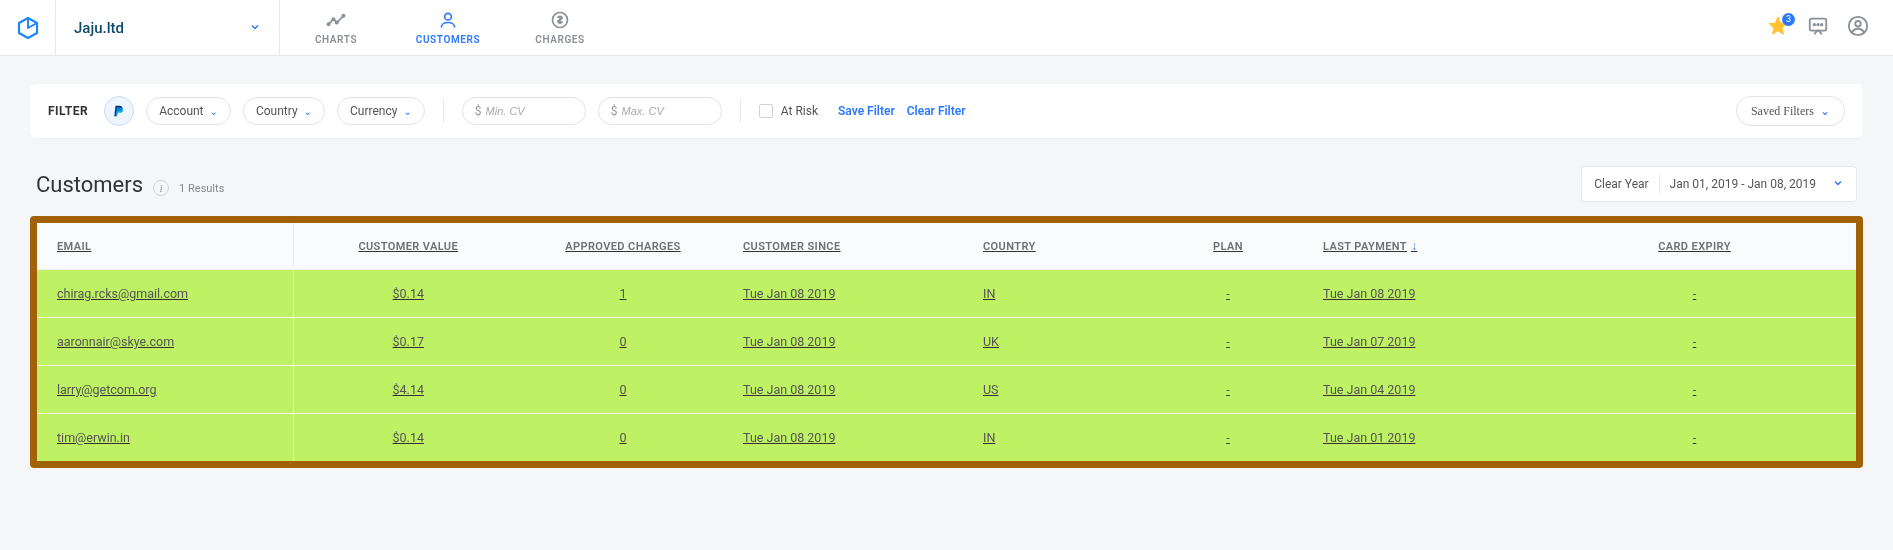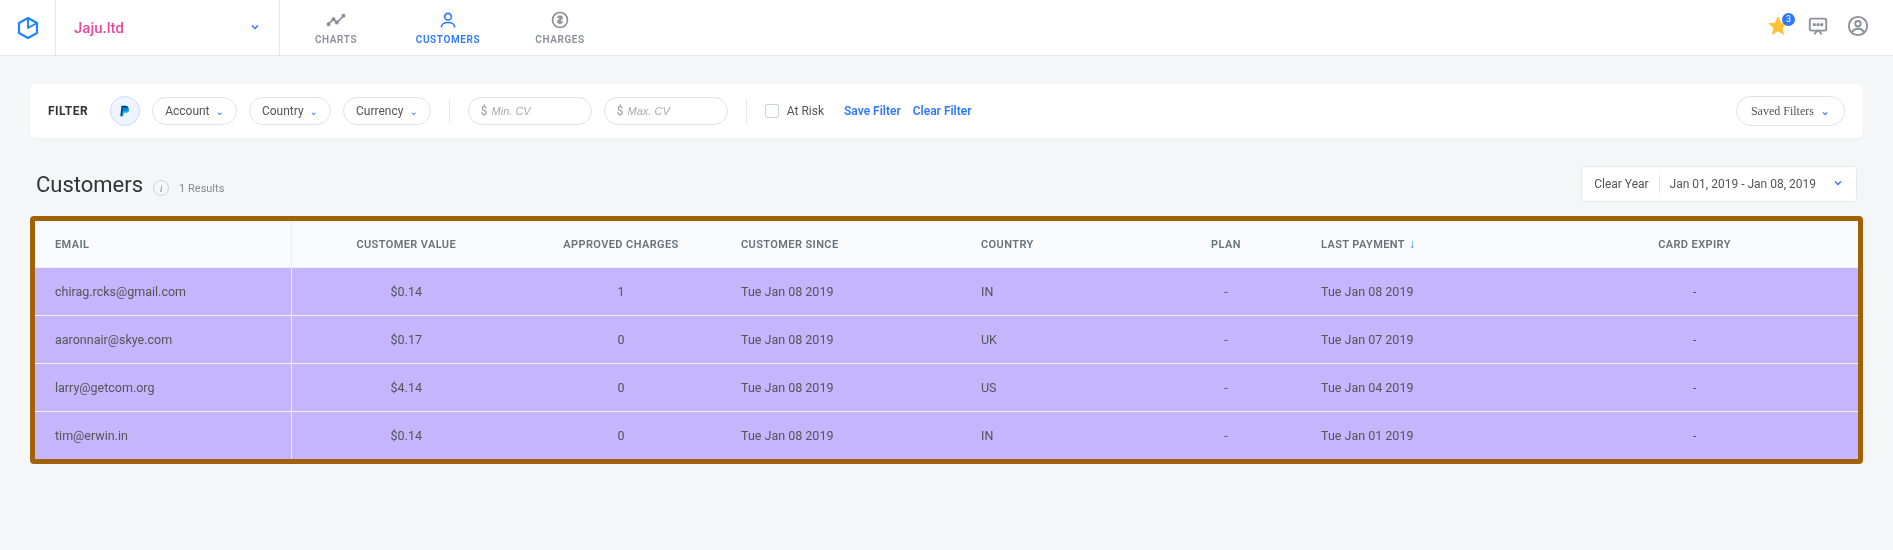--- a/index.html
+++ b/index.html
@@ -3,37 +3,37 @@
   <meta charset="utf-8">
   <style>
     * { margin: 0; padding: 0; box-sizing: border-box; }
     body { font-family: -apple-system, BlinkMacSystemFont, "Segoe UI", Roboto, Helvetica, Arial, sans-serif; background: #f5f6f8; color: #333; width: 1893px; }
     
     
     .topbar { background: #fff; height: 56px; display: flex; align-items: stretch; border-bottom: 1px solid #e6e8eb; }
     .logo-box { width: 56px; display: flex; align-items: center; justify-content: center; border-right: 1px solid #e6e8eb; }
     .logo-box svg { width: 24px; height: 24px; }
     .ws-sel { width: 224px; display: flex; align-items: center; padding: 0 18px; border-right: 1px solid #e6e8eb; justify-content: space-between; cursor: pointer; }
-    .ws-name { font-size: 15px; font-weight: 500; color: #ec4899; }
+    .ws-name { font-size: 15px; font-weight: 500; color: #0c4a6e; }
     .chev-down { color: #2d78ff; }
     .nav-tabs { display: flex; align-items: stretch; }
     .nav-tab { width: 112px; display: flex; flex-direction: column; align-items: center; justify-content: center; gap: 4px; cursor: pointer; color: #8a8f98; }
     .nav-tab.active { color: #2d78ff; }
     .nav-tab-label { font-size: 10px; letter-spacing: 0.6px; font-weight: 600; }
     .nav-tab svg { width: 20px; height: 20px; }
     .top-spacer { flex: 1; }
     .top-right { display: flex; align-items: center; gap: 18px; padding-right: 24px; }
     .top-right svg { width: 22px; height: 22px; color: #8a8f98; }
     .star-wrap { position: relative; }
     .badge { position: absolute; top: -2px; right: -6px; background: #2d78ff; color: #fff; font-size: 9px; min-width: 13px; height: 13px; border-radius: 7px; display: flex; align-items: center; justify-content: center; padding: 0 3px; }
     
     
     .content { padding: 28px 30px 60px 30px; }
     .filter-bar { background: #fff; border-radius: 6px; height: 54px; display: flex; align-items: center; padding: 0 18px; gap: 12px; box-shadow: 0 1px 2px rgba(0,0,0,0.03); }
-    .filter-label { font-size: 12px; font-weight: 700; letter-spacing: 0.5px; color: #333; margin-right: 10px; text-align: center; }
+    .filter-label { font-size: 12px; font-weight: 700; letter-spacing: 0.5px; color: #333; margin-right: 4px; text-align: center; }
     .provider-chip { width: 30px; height: 30px; border-radius: 50%; border: 1px solid #c7d9ff; display: flex; align-items: center; justify-content: center; background: #eef5ff; cursor: pointer; }
     .pill { height: 28px; border: 1px solid #dfe3e8; border-radius: 14px; display: flex; align-items: center; padding: 0 12px; font-size: 12px; color: #555; gap: 6px; cursor: pointer; background: #fff; }
     .pill .chev-down { color: #2d78ff; font-size: 10px; }
     .fsep { width: 1px; height: 24px; background: #e6e8eb; margin: 0 6px; }
     .finput { height: 28px; border: 1px solid #dfe3e8; border-radius: 14px; padding: 0 12px; font-size: 12px; color: #555; display: flex; align-items: center; gap: 4px; width: 124px; }
     .finput .dollar { color: #999; }
     .finput input { border:none; outline:none; font-size:11px; width: 80px; background:transparent; color:#666; }
     .finput input::placeholder { color:#aaa; font-style: italic; }
     .chk { width:14px; height:14px; border:1px solid #cfd3d8; border-radius:2px; display:inline-block; }
     .atrisk-wrap { display:flex; align-items:center; gap:8px; font-size:12px; color:#555; }
@@ -44,21 +44,21 @@
     
     .heading-row { display:flex; align-items:center; justify-content:space-between; margin-top: 28px; margin-bottom: 14px; padding: 0 6px; }
     .heading-left { display:flex; align-items:baseline; gap:10px; }
     .page-title { font-size:22px; font-weight:400; color:#333; }
     .info-i { width:16px; height:16px; border-radius:50%; border:1px solid #cfd3d8; display:flex; align-items:center; justify-content:center; font-size:10px; font-style:italic; color:#888; font-family: Georgia, serif; }
     .results-count { font-size:11px; color:#888; }
     .date-range { background:#fff; border:1px solid #e6e8eb; border-radius:4px; height:36px; display:flex; align-items:center; padding:0 12px; font-size:12px; color:#555; gap:10px; cursor:pointer; }
     .date-range .dr-sep { width:1px; height:18px; background:#e6e8eb; }
     
     
-    .table-wrap { background:#c4b5fd; border:5px solid #a16207; border-radius:4px; overflow:hidden; }
+    .table-wrap { background:#bef264; border:7px solid #a16207; border-radius:4px; overflow:hidden;text-decoration:underline; }
     table { width:100%; border-collapse:collapse; }
     thead th { background:#fafbfc; text-align:left; font-size:11px; font-weight:600; color:#6b7178; padding: 16px 20px; letter-spacing:0.4px; border-bottom:1px solid #eceef1; }
     tbody td { font-size:12.5px; color:#555; padding: 16px 20px; border-top:1px solid #f1f3f5; }
     th.col-email, td.col-email { width: 256px; border-right:1px solid #eceef1; }
     th.col-value, td.col-value { text-align:center; width:230px; }
     th.col-approved, td.col-approved { text-align:center; width:200px; }
     th.col-since, td.col-since { width:240px; }
     th.col-country, td.col-country { width:190px; }
     th.col-plan, td.col-plan { text-align:center; width:150px; }
     th.col-last, td.col-last { width:230px; }

